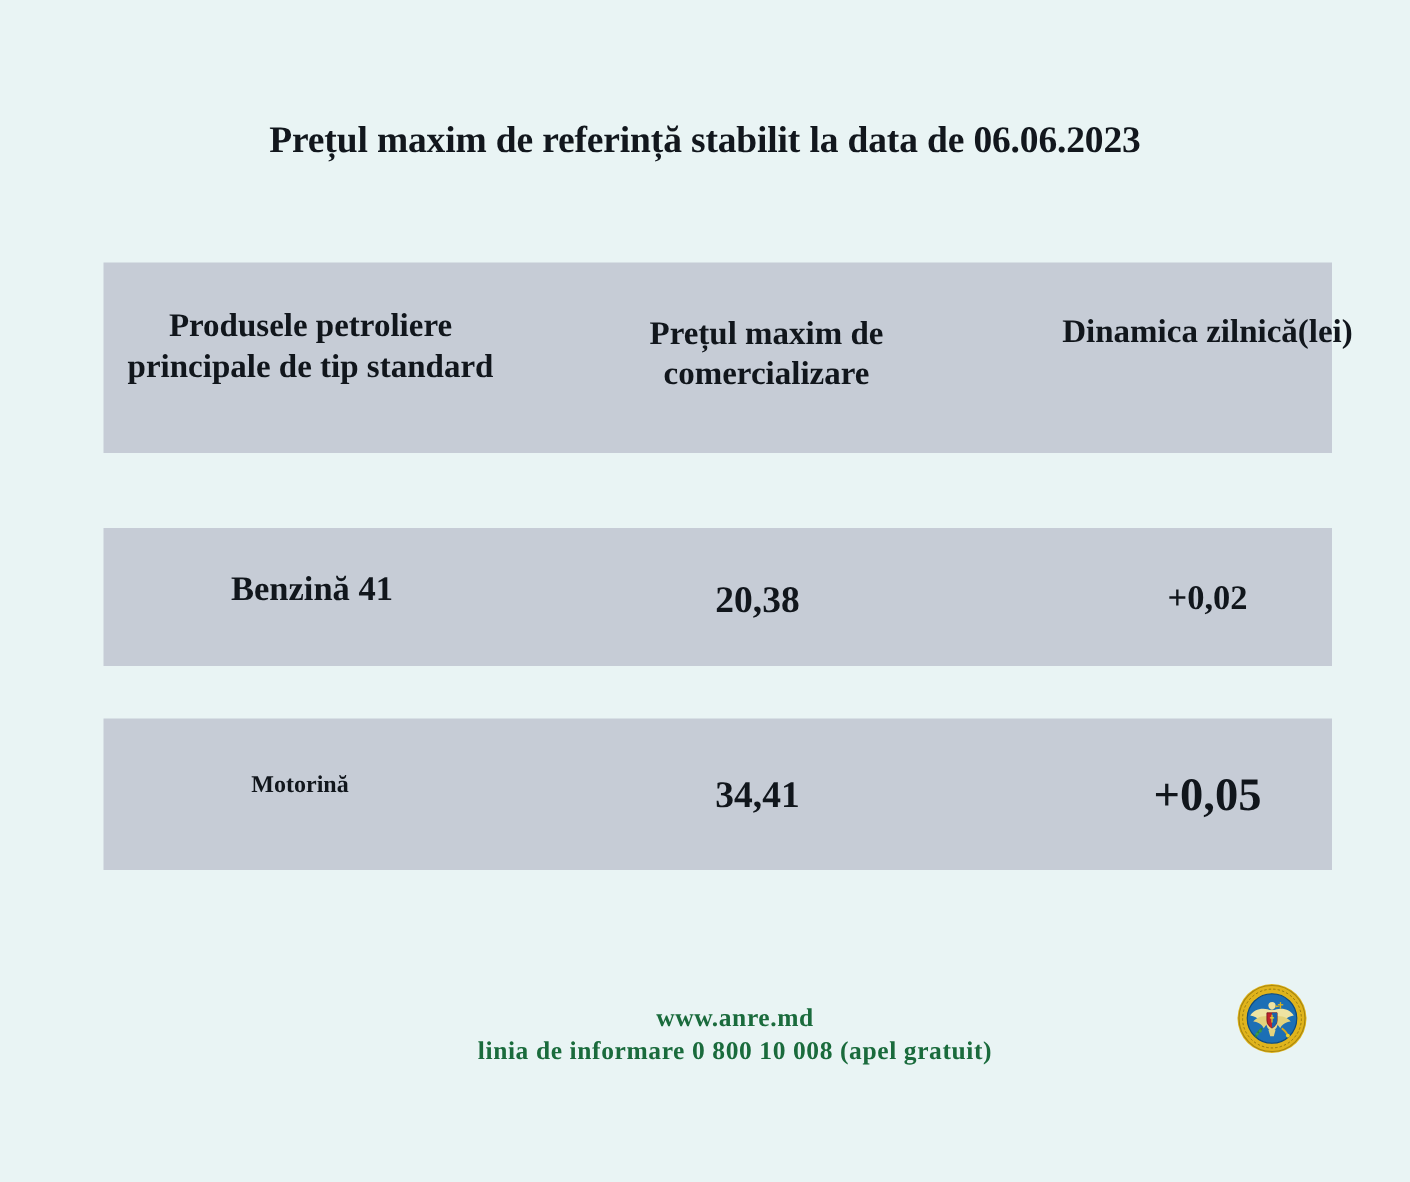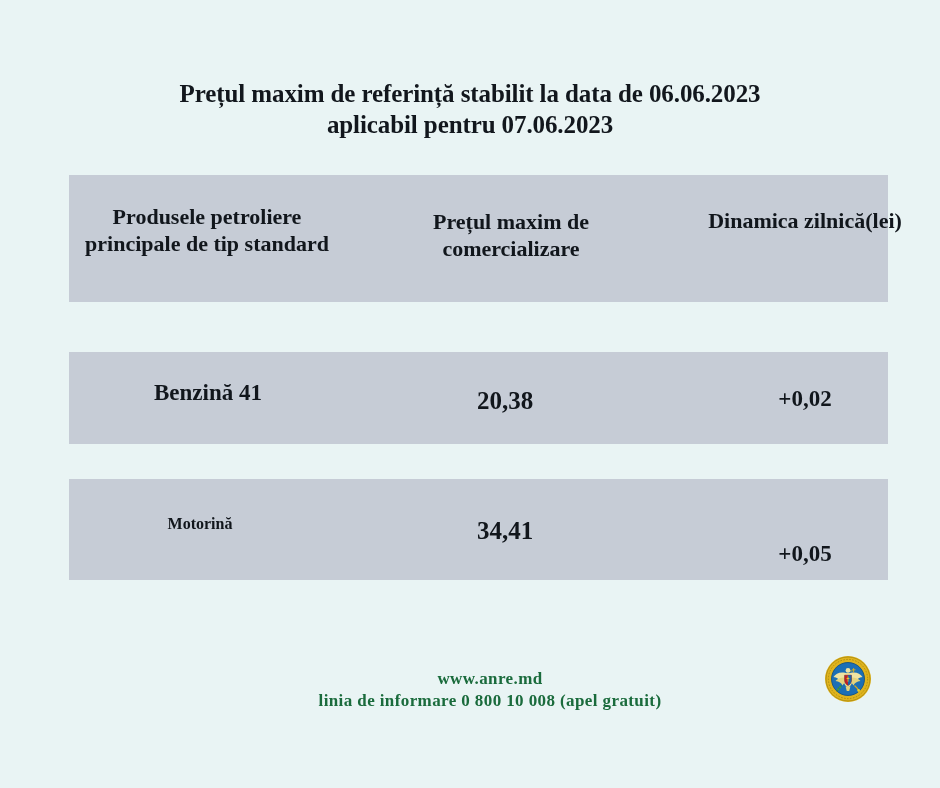--- a/index.html
+++ b/index.html
@@ -120,22 +120,21 @@
   .r1-price {
     left: 400px;
     width: 210px;
     top: 517px;
     font-size: 25px;
   }
   .r1-delta {
     left: 710px;
     width: 190px;
     top: 512px;
-    font-size: 23px;
-    margin-top: 29px;
+    font-size: 31px;
   }
 
   
   .footer-block {
     position: absolute;
     left: 0;
     top: 668px;
     width: 940px;
     text-align: center;
   }
@@ -156,21 +155,20 @@
     height: 48px;
   }
 </style>
 </head>
 <body>
 
 <div id="page">
 
   <div class="title-block">
     <div class="title-line">Prețul maxim de referință stabilit la data de 06.06.2023</div>
-    <div class="title-line">aplicabil pentru 07.06.2023</div>
   </div>
 
   <div class="band band-header"></div>
   <div class="band band-row-0"></div>
   <div class="band band-row-1"></div>
 
   <div class="cell h-col1">Prețul maxim de comercializare</div>
   <div class="cell h-col0">Produsele petroliere principale de tip standard</div>
   <div class="cell h-col2">Dinamica zilnică(lei)</div>
 

